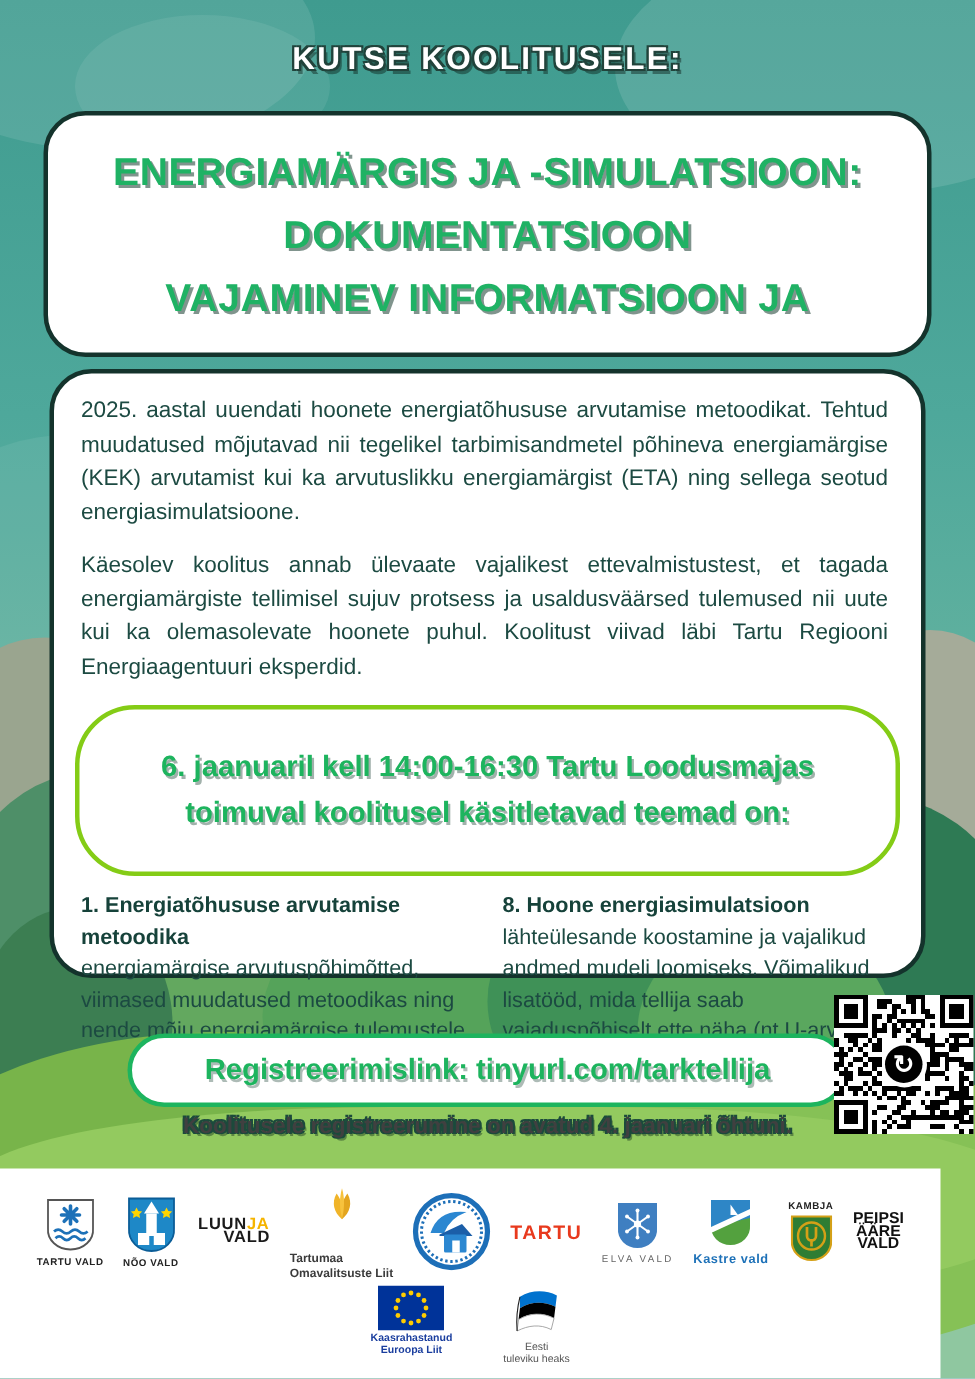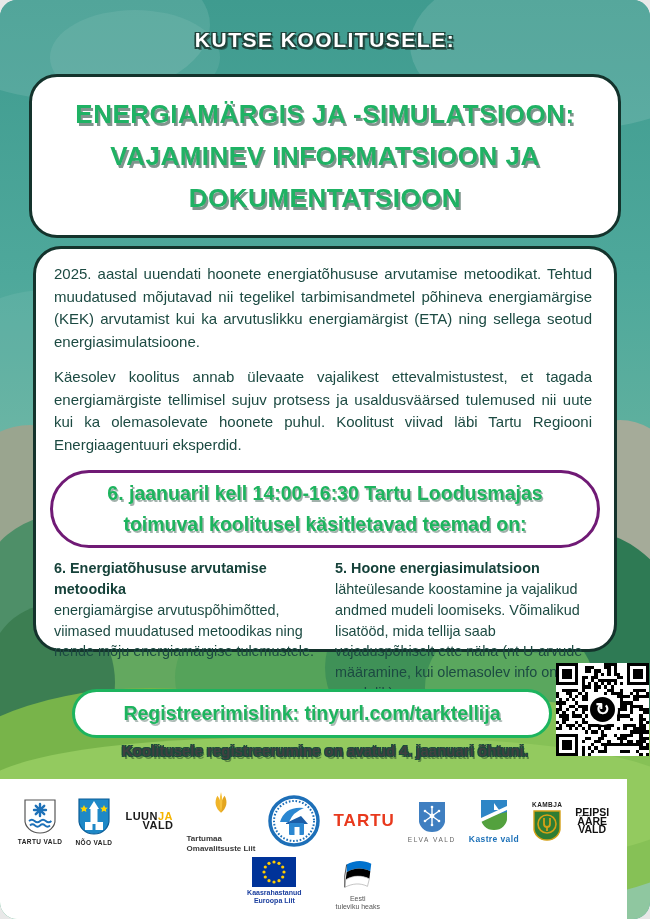--- a/index.html
+++ b/index.html
@@ -1,18 +1,18 @@
 <!DOCTYPE html>
 <html><head>
 <meta charset="utf-8">
 <style>
   html,body{margin:0;padding:0;background:#e8e8e8;}
   .poster{
     position:relative;width:650px;height:919px;margin:0 auto;overflow:hidden;
-    font-family:"Liberation Sans",sans-serif;background:#4aa79b;border-radius:17px;
+    font-family:"Liberation Sans",sans-serif;background:#4aa79b;
   }
   
   .bg-sky{position:absolute;inset:0;background:linear-gradient(180deg,#3f9b8f 0%,#4ea89b 30%,#63b29f 52%,#83c0a3 68%,#8fc7a0 78%);}
   .blob{position:absolute;border-radius:50%;}
   .cloud{background:rgba(255,255,255,.10);}
   .c1{left:-70px;top:-50px;width:280px;height:150px;}
   .c2{left:50px;top:10px;width:170px;height:95px;background:rgba(255,255,255,.08);}
   .c3{right:-80px;top:-40px;width:320px;height:170px;background:rgba(255,255,255,.12);}
   .c4{right:30px;top:110px;width:190px;height:110px;background:rgba(255,255,255,.08);}
   .c5{left:-60px;top:290px;width:210px;height:170px;background:rgba(255,255,255,.07);}
@@ -47,33 +47,33 @@
   }
   .info-card{
     position:absolute;left:33px;top:246px;width:584px;height:406px;box-sizing:border-box;
     background:#fff;border:3px solid #14332c;border-radius:28px;
     padding:14px 18px 12px 18px;
   }
   .para{
     color:#1c4a42;font-size:15px;line-height:1.5;text-align:justify;font-weight:500;margin:0 4px 13px 0;
   }
   .banner-pill{
-    border:3px solid #701a75;border-radius:40px;background:#fff;
-    margin:14px -4px 10px -4px;padding:5px 8px;text-align:center;
+    border:3px solid #84cc16;border-radius:40px;background:#fff;
+    margin:14px -4px 10px -4px;padding:23px 8px;text-align:center;
   }
   .banner-line{
     color:#1db45e;font-weight:800;font-size:19.5px;line-height:1.6;
     text-shadow:1.5px 2px 0 rgba(20,60,45,.4);
   }
   .topics{display:flex;gap:20px;margin-top:8px;}
   .topic{flex:1;color:#1c4a42;font-size:14.4px;line-height:1.44;}
   .topic-heading{font-weight:800;color:#16423a;}
   
   .reg-pill{
-    position:absolute;left:72px;top:689px;width:480px;height:49px;box-sizing:border-box;
+    position:absolute;left:85px;top:689px;width:480px;height:49px;box-sizing:border-box;
     background:#fff;border:3px solid #1db45e;border-radius:30px;
     display:flex;align-items:center;justify-content:center;cursor:pointer;
   }
   .reg-label{
     color:#1db45e;font-weight:800;font-size:19.5px;white-space:nowrap;
     text-shadow:1.5px 2px 0 rgba(20,60,45,.35);
   }
   .reg-note{
     position:absolute;left:0;top:742px;width:650px;text-align:center;
     color:#404040;font-weight:700;font-size:15px;
@@ -95,21 +95,21 @@
   .logo-row{display:flex;align-items:center;justify-content:center;gap:13px;padding-top:9px;height:66px;}
   .logo{display:flex;flex-direction:column;align-items:center;justify-content:flex-end;gap:2px;}
   .logo-caption{font-size:6.5px;font-weight:700;color:#222;letter-spacing:.4px;white-space:nowrap;}
   .caption-gray{color:#666;letter-spacing:1.6px;font-weight:400;}
   .caption-blue{color:#1d71b8;font-size:8.5px;}
   .luunja{font-weight:900;font-size:11px;line-height:9px;color:#1a1a1a;letter-spacing:.5px;}
   .luunja .ja{color:#f5b400;}
   .luunja .vald{display:block;margin-left:17px;}
   .tol{display:flex;align-items:center;gap:19px;}
   .tol-text{font-size:8px;line-height:9.5px;color:#3a3a3a;font-weight:600;text-align:left;}
-  .tartu-word{color:#e8391d;font-weight:800;font-size:17px;letter-spacing:1px;}
+  .tartu-word{color:#e8391d;font-weight:800;font-size:13px;letter-spacing:1px;}
   .peipsi{font-weight:900;font-size:10.5px;line-height:8.5px;color:#111;text-align:center;letter-spacing:0;}
   .funding-row{display:flex;align-items:flex-start;justify-content:center;gap:34px;margin-top:3px;}
   .fund{display:flex;flex-direction:column;align-items:center;gap:2px;}
   .fund-caption{font-size:7px;line-height:8px;font-weight:700;color:#1a3e9e;text-align:center;}
   .fund-caption.gray{color:#555;font-weight:400;}
 </style>
 </head>
 <body>
 
 <div class="poster">
@@ -132,39 +132,39 @@
   <div class="blob t8"></div>
   <div class="blob h1"></div>
   <div class="blob h2"></div>
   <div class="blob h3"></div>
 
   <div class="kicker">KUTSE KOOLITUSELE:</div>
 
   <div class="title-card">
     <div class="title">
       <div>ENERGIAMÄRGIS JA -SIMULATSIOON:</div>
+      <div>DOKUMENTATSIOON</div>
       <div>VAJAMINEV INFORMATSIOON JA</div>
-      <div>DOKUMENTATSIOON</div>
     </div>
   </div>
 
   <div class="info-card">
     <p class="para">2025. aastal uuendati hoonete energiatõhususe arvutamise metoodikat. Tehtud muudatused mõjutavad nii tegelikel tarbimisandmetel põhineva energiamärgise (KEK) arvutamist kui ka arvutuslikku energiamärgist (ETA) ning sellega seotud energiasimulatsioone.</p>
     <p class="para">Käesolev koolitus annab ülevaate vajalikest ettevalmistustest, et tagada energiamärgiste tellimisel sujuv protsess ja usaldusväärsed tulemused nii uute kui ka olemasolevate hoonete puhul. Koolitust viivad läbi Tartu Regiooni Energiaagentuuri eksperdid.</p>
     <div class="banner-pill">
       <div class="banner-line">6. jaanuaril kell 14:00-16:30 Tartu Loodusmajas</div>
       <div class="banner-line">toimuval koolitusel käsitletavad teemad on:</div>
     </div>
     <div class="topics">
       <div class="topic">
-        <span class="topic-heading">6. Energiatõhususe arvutamise metoodika</span><br>
+        <span class="topic-heading">1. Energiatõhususe arvutamise metoodika</span><br>
         <span>energiamärgise arvutuspõhimõtted, viimased muudatused metoodikas ning nende mõju energiamärgise tulemustele.</span>
       </div>
       <div class="topic">
-        <span class="topic-heading">5. Hoone energiasimulatsioon</span><br>
+        <span class="topic-heading">8. Hoone energiasimulatsioon</span><br>
         <span>lähteülesande koostamine ja vajalikud andmed mudeli loomiseks. Võimalikud lisatööd, mida tellija saab vajaduspõhiselt ette näha (nt U-arvude määramine, kui olemasolev info on puudulik).</span>
       </div>
     </div>
   </div>
 
   <div class="reg-pill">
     <span class="reg-label">Registreerimislink: tinyurl.com/tarktellija</span>
   </div>
   <div class="reg-note">Koolitusele registreerumine on avatud 4. jaanuari õhtuni.</div>
 

